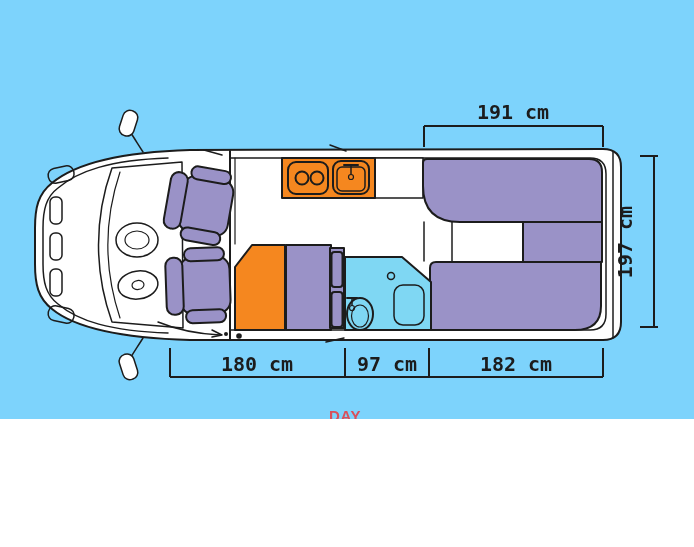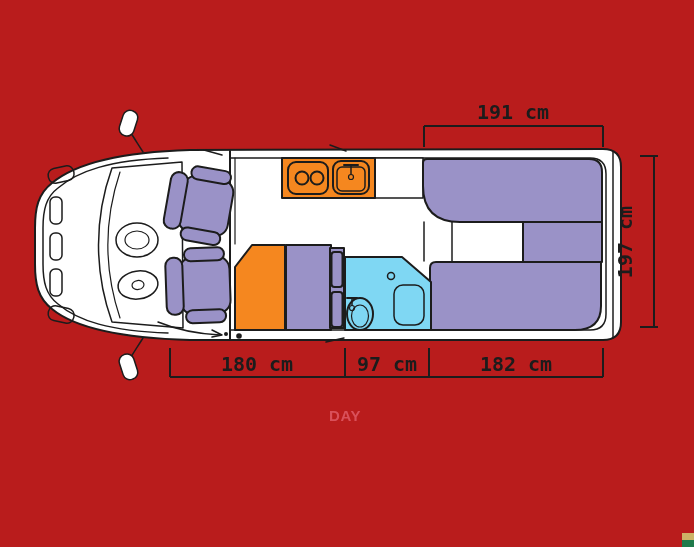--- a/index.html
+++ b/index.html
@@ -1,16 +1,16 @@
 <!DOCTYPE html>
 <html style="--line: #1c1c1c; --furniture: #9a92c7; --kitchen: #f5871f; --bathroom: #7fd7f3; --day: #d9505a; --logo-top: #cdb266; --logo-bottom: #1f7a4b;"><head>
 <meta charset="utf-8">
 <style>
   html,body{margin:0;padding:0;background:#ffffff;}
-  #stage{position:relative;width:694px;height:547px;background:#b91c1c;overflow:hidden;
+  #stage{position:relative;width:694px;height:419px;background:#7dd3fc;overflow:hidden;
          font-family:"Liberation Sans",sans-serif;}
   svg{display:block;}
   .ln{stroke:var(--line);stroke-width:2;fill:none;stroke-linecap:round;stroke-linejoin:round;}
   .thin{stroke-width:1.5;}
   .hair{stroke-width:1.2;}
   .white{fill:#ffffff;}
   .purple{fill:var(--furniture);stroke:var(--line);stroke-width:2;stroke-linejoin:round;}
   .orange{fill:var(--kitchen);stroke:var(--line);stroke-width:2;stroke-linejoin:round;}
   .blue{fill:var(--bathroom);stroke:var(--line);stroke-width:2;stroke-linejoin:round;}
   .dim{stroke:var(--line);stroke-width:2;fill:none;stroke-linecap:butt;}

